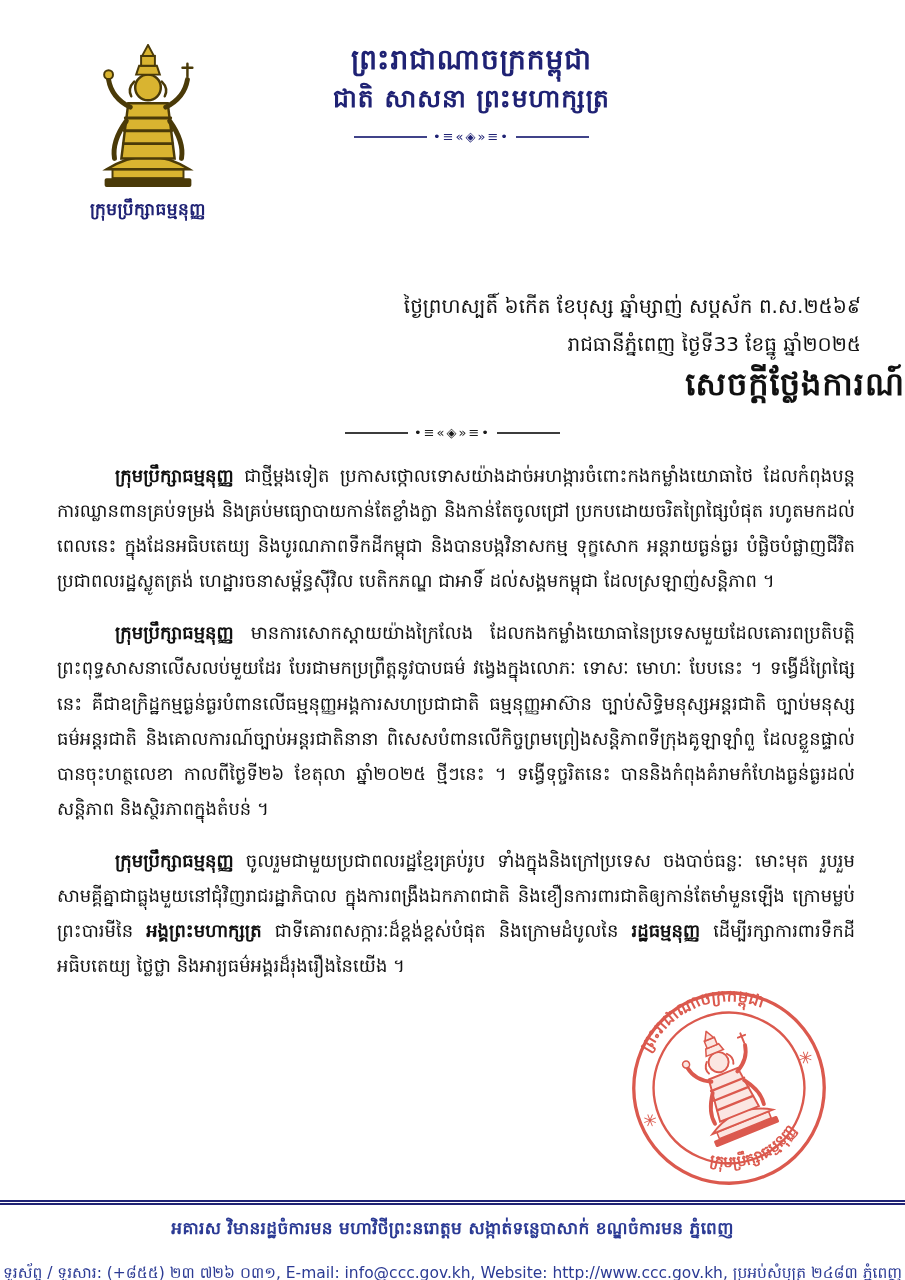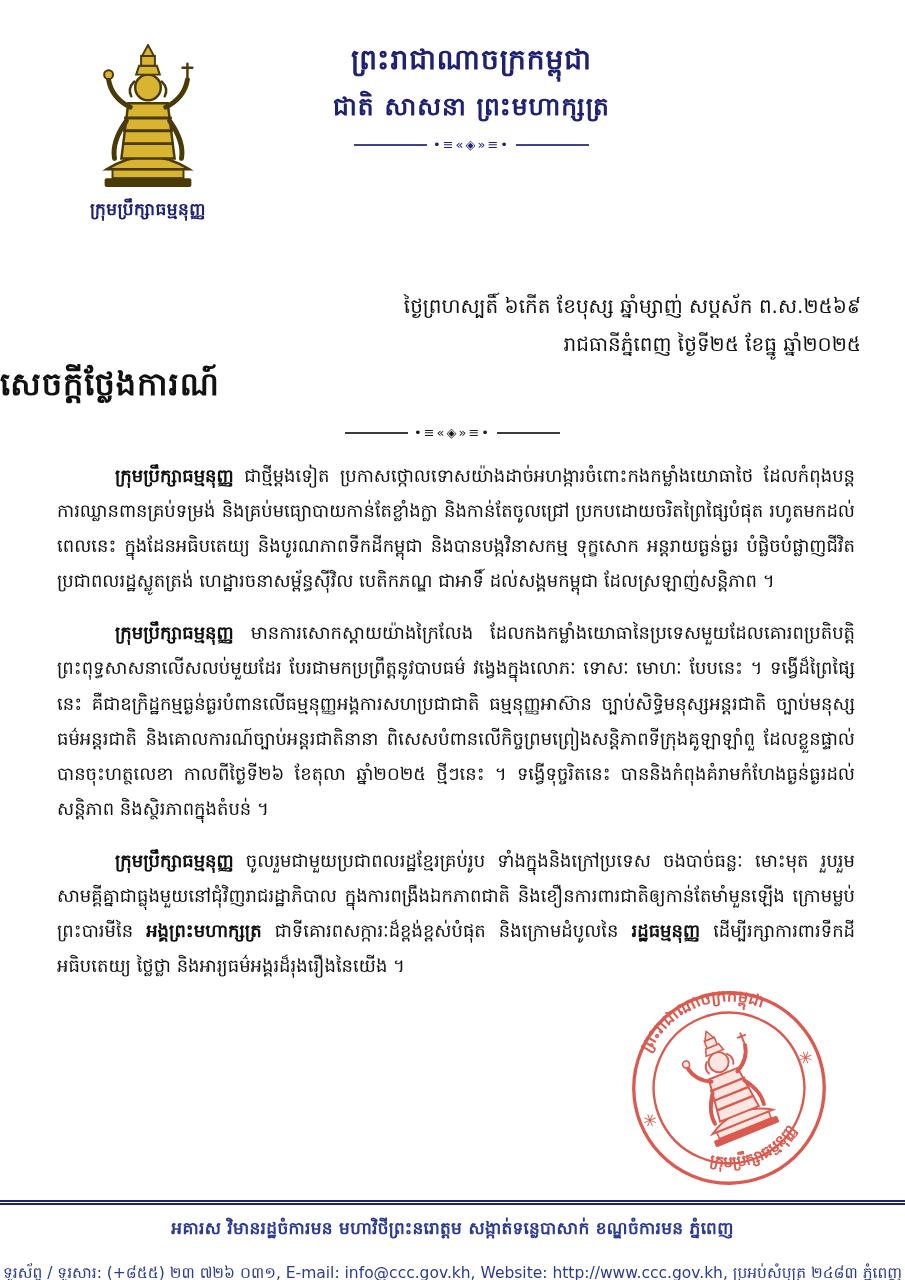--- a/index.html
+++ b/index.html
@@ -13,33 +13,33 @@
   
   .logo { position:absolute; left:58px; top:44px; width:180px; text-align:center; }
   .logo-svg { width:138px; height:148px; display:block; margin:0 auto;
               --c1:#d9b430; --c2:#4a3a08; }
   .logo-caption { margin-top:6px; font-size:17px; font-weight:bold; color:#1f2274; letter-spacing:.5px; }
 
   
   .header { position:absolute; top:42px; left:0; width:100%; text-align:center;
             padding-left:38px; color:#1f2274; }
   .kingdom-line1 { font-size:28px; font-weight:bold; letter-spacing:1px; }
-  .kingdom-line2 { font-size:25px; font-weight:bold; margin-top:8px; letter-spacing:1px; }
+  .kingdom-line2 { font-size:25px; font-weight:bold; margin-top:0; letter-spacing:1px; }
   .divider { display:flex; align-items:center; justify-content:center; margin:10px auto 0; }
   .divider.blue { width:235px; color:#1f2274; }
   .divider.black { width:215px; color:#1a1a1a; margin-top:14px; }
   .dline { flex:1; height:2px; background:currentColor; opacity:.85; }
   .orn { padding:0 6px; font-size:13px; letter-spacing:2px; white-space:nowrap; }
 
   
   .dateline { position:absolute; top:266px; right:44px; text-align:right;
               font-size:20px; line-height:1.9; color:#111;margin-top:21px; }
 
   
-  .title-block { position:absolute; top:364px; left:0; width:100%; text-align:left; }
+  .title-block { position:absolute; top:364px; left:0; width:100%; text-align:right; }
   .doc-title { font-size:32px; font-weight:bold; color:#111; letter-spacing:1px; }
 
   
   .content { position:absolute; top:458px; left:57px; right:50px;
              font-size:18px; line-height:1.95; text-align:justify; color:#111; }
   .content p { text-indent:58px; margin-bottom:17px; }
   .b { font-weight:bold; }
 
   
   .stamp { position:absolute; left:612px; top:988px; width:234px; height:200px;
@@ -98,21 +98,21 @@
     <div class="kingdom-line2">ជាតិ សាសនា ព្រះមហាក្សត្រ</div>
     <div class="divider blue">
       <span class="dline"></span>
       <span class="orn">•≡«◈»≡•</span>
       <span class="dline"></span>
     </div>
   </div>
 
   <div class="dateline">
     <div>ថ្ងៃព្រហស្បតិ៍ ៦កើត ខែបុស្ស ឆ្នាំម្សាញ់ សប្តស័ក ព.ស.២៥៦៩</div>
-    <div>រាជធានីភ្នំពេញ ថ្ងៃទី២៥ ខែធ្នូ ឆ្នាំ២០២៥</div>
+    <div>រាជធានីភ្នំពេញ ថ្ងៃទី33 ខែធ្នូ ឆ្នាំ២០២៥</div>
   </div>
 
   <div class="title-block">
     <div class="doc-title">សេចក្តីថ្លែងការណ៍</div>
     <div class="divider black">
       <span class="dline"></span>
       <span class="orn">•≡«◈»≡•</span>
       <span class="dline"></span>
     </div>
   </div>

